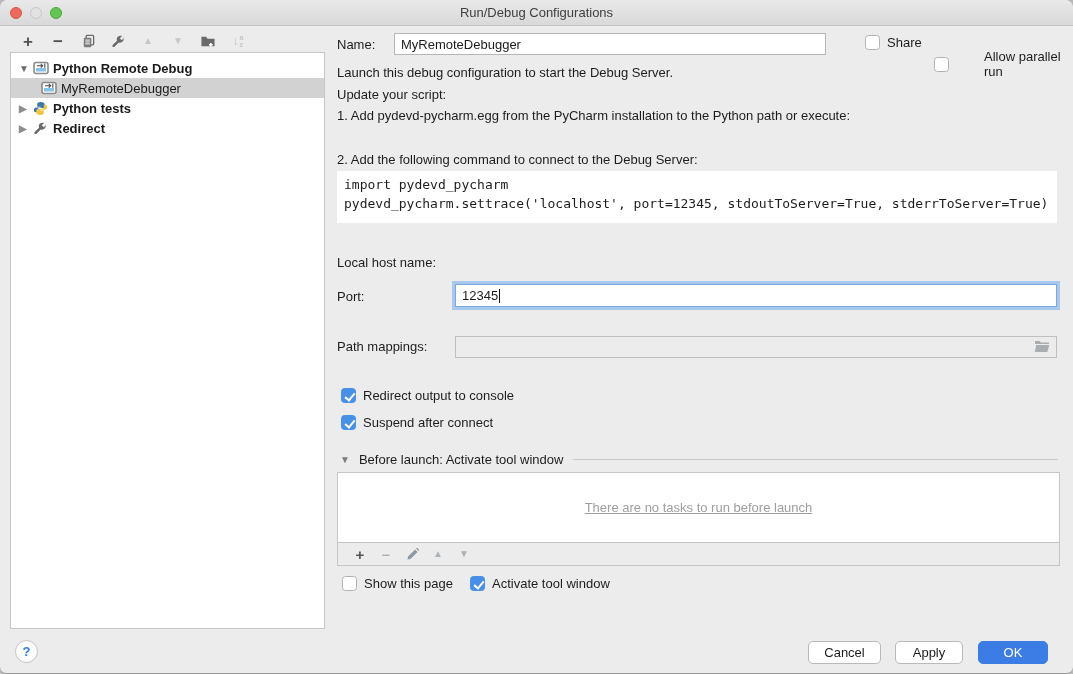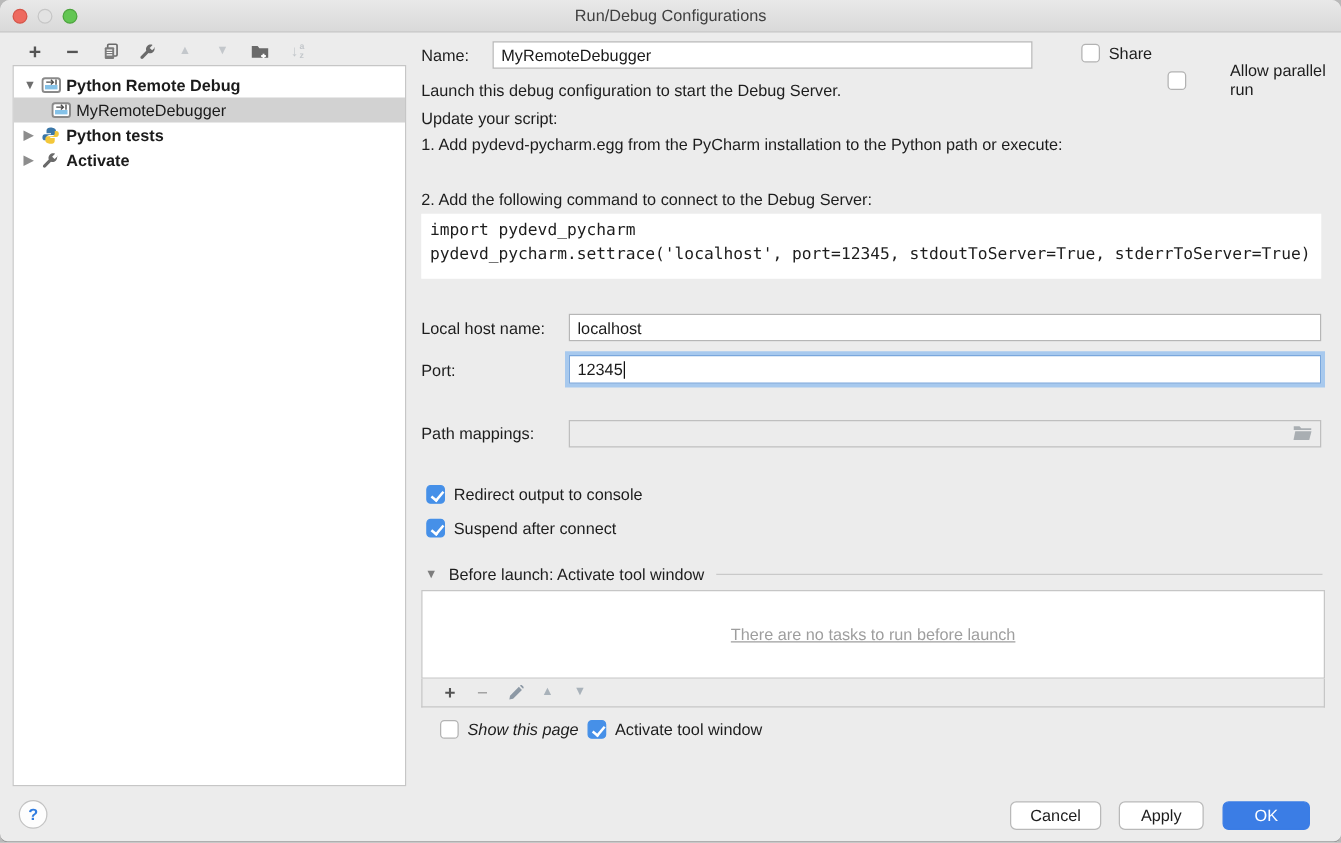--- a/index.html
+++ b/index.html
@@ -145,21 +145,21 @@
       </span>
       <span>Python tests</span>
     </div>
     <div class="trow bold">
       <span class="tarrow closed">▶</span>
       <span class="ticon">
         <svg width="15" height="15" viewBox="0 0 16 16">
             <path fill="#6a6a6a" d="M13.9 4.2l-2.5 2.5-2.1-2.1 2.5-2.5c-1.5-.6-3.3-.3-4.5.9-1.1 1.1-1.4 2.7-.9 4.1l-4.6 4.6c-.5.5-.5 1.4 0 1.9s1.4.5 1.9 0l4.6-4.6c1.4.5 3 .2 4.1-.9 1.2-1.2 1.5-3 .9-4.5z"></path>
           </svg>
       </span>
-      <span>Activate</span>
+      <span>Redirect</span>
     </div>
   </div>
 
   <div class="abs txt" style="left:337px; top:37px;">Name:</div>
   <div class="abs field" style="left:394px; top:33px; width:432px; height:22px;">
     <span>MyRemoteDebugger</span>
   </div>
   <div class="abs cbrow" style="left:865px; top:35px;">
     <span class="cb"></span>
     <span>Share</span>
@@ -172,23 +172,20 @@
   <div class="abs txt" style="left:337px; top:65px;">Launch this debug configuration to start the Debug Server.</div>
   <div class="abs txt" style="left:337px; top:87px;">Update your script:</div>
   <div class="abs txt" style="left:337px; top:108px;">1. Add pydevd-pycharm.egg from the PyCharm installation to the Python path or execute:</div>
   <div class="abs txt" style="left:337px; top:152px;">2. Add the following command to connect to the Debug Server:</div>
   <div class="abs mono codeblock">
     <div>import pydevd_pycharm</div>
     <div>pydevd_pycharm.settrace('localhost', port=12345, stdoutToServer=True, stderrToServer=True)</div>
   </div>
 
   <div class="abs txt" style="left:337px; top:255px;">Local host name:</div>
-  <div class="abs field" style="left:455px; top:251px; width:602px; height:22px;">
-    <span>localhost</span>
-  </div>
 
   <div class="abs txt" style="left:337px; top:289px;">Port:</div>
   <div class="abs field focused" style="left:455px; top:284px; width:602px; height:23px;">
     <span>12345</span>
       <span class="caret"></span>
   </div>
 
   <div class="abs txt" style="left:337px; top:339px;">Path mappings:</div>
   <div class="abs field disabled" style="left:455px; top:336px; width:602px; height:22px; position:absolute;">
     <span></span>
@@ -229,21 +226,21 @@
           </svg>
       </span>
       <span class="tbtn">
           <span class="glyph-dis" style="color:#a9b2ba;">▲</span>
         </span>
       <span class="tbtn">
           <span class="glyph-dis" style="color:#a9b2ba;">▼</span>
         </span>
     </div>
   </div>
-  <div class="abs cbrow" style="left:352px; top:576px;font-style:italic;">
+  <div class="abs cbrow" style="left:342px; top:576px;">
     <span class="cb"></span>
     <span>Show this page</span>
   </div>
   <div class="abs cbrow" style="left:470px; top:576px;">
     <span class="cb checked"></span>
     <span>Activate tool window</span>
   </div>
 
   <div class="help">
       <span>?</span>

